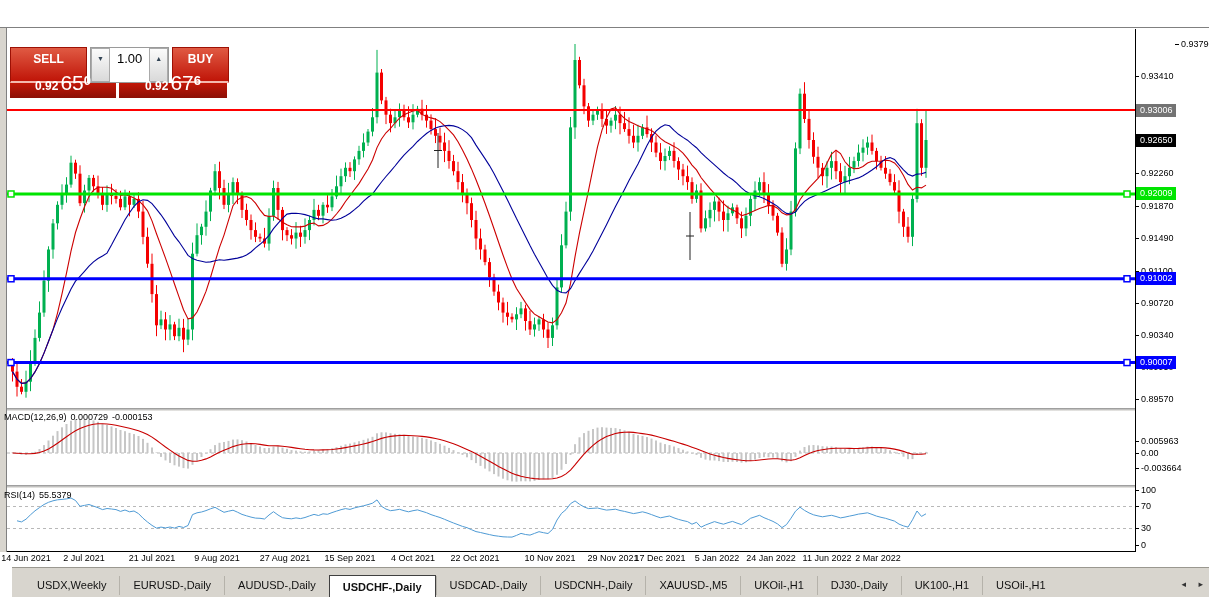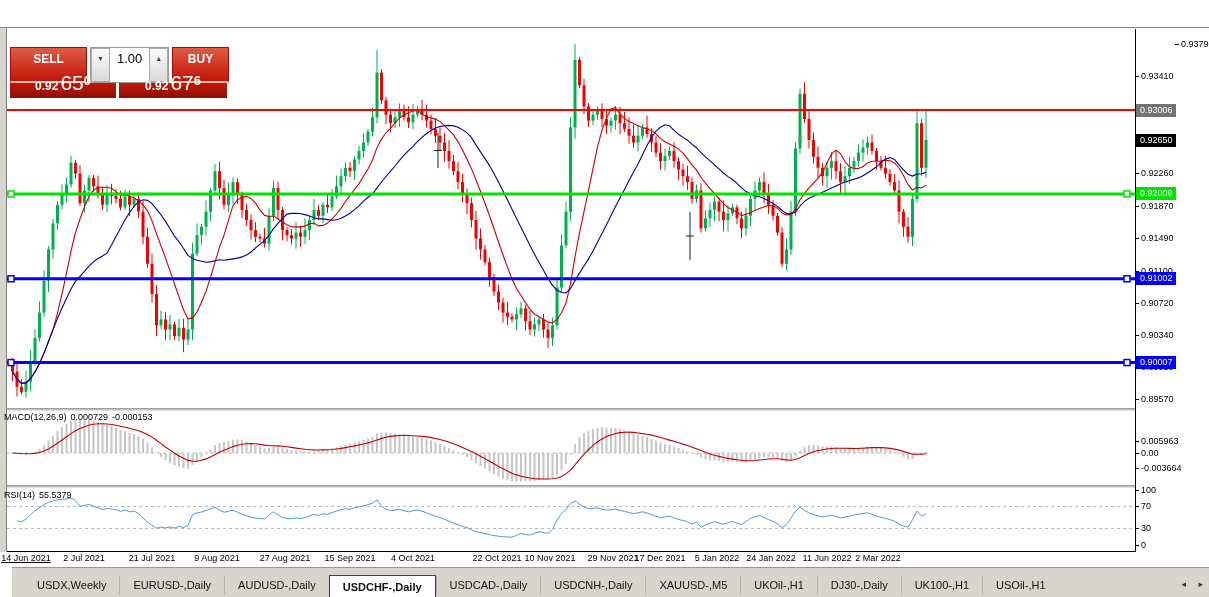--- a/index.html
+++ b/index.html
@@ -776,28 +776,28 @@
       <div class="tick" style="top: 388px; margin-top: 19px;">0.005963</div>
       <div class="tick" style="top: 419px;">0.00</div>
       <div class="tick" style="top: 434px;">-0.003664</div>
       <div class="tick" style="top: 456px;">100</div>
       <div class="tick" style="top: 472px;">70</div>
       <div class="tick" style="top: 494px;">30</div>
       <div class="tick" style="top: 511px;">0</div>
     </div>
 
   <div id="dates">
-      <span class="dlab" style="left: 26px; text-decoration: underline;">14 Jun 2021</span>
+      <span class="dlab" style="left: 26px;">14 Jun 2021</span>
       <span class="dlab" style="left: 84px;">2 Jul 2021</span>
       <span class="dlab" style="left: 152px;">21 Jul 2021</span>
       <span class="dlab" style="left: 217px;">9 Aug 2021</span>
       <span class="dlab" style="left: 285px;">27 Aug 2021</span>
       <span class="dlab" style="left: 350px;">15 Sep 2021</span>
       <span class="dlab" style="left: 413px;">4 Oct 2021</span>
-      <span class="dlab" style="left: 497px; text-align: center;">22 Oct 2021</span>
+      <span class="dlab" style="left: 475px; text-align: center;">22 Oct 2021</span>
       <span class="dlab" style="left: 550px;">10 Nov 2021</span>
       <span class="dlab" style="left: 613px;">29 Nov 2021</span>
       <span class="dlab" style="left: 660px;">17 Dec 2021</span>
       <span class="dlab" style="left: 717px;">5 Jan 2022</span>
       <span class="dlab" style="left: 771px;">24 Jan 2022</span>
       <span class="dlab" style="left: 827px;">11 Jun 2022</span>
       <span class="dlab" style="left: 878px;">2 Mar 2022</span>
     </div>
 
   <div id="tabbar">

